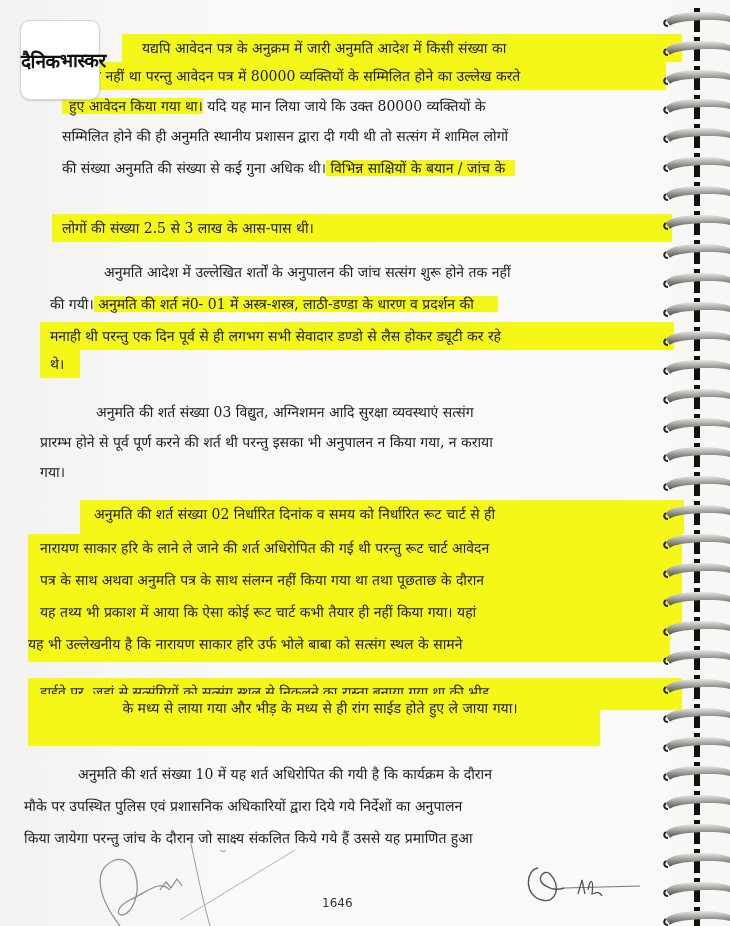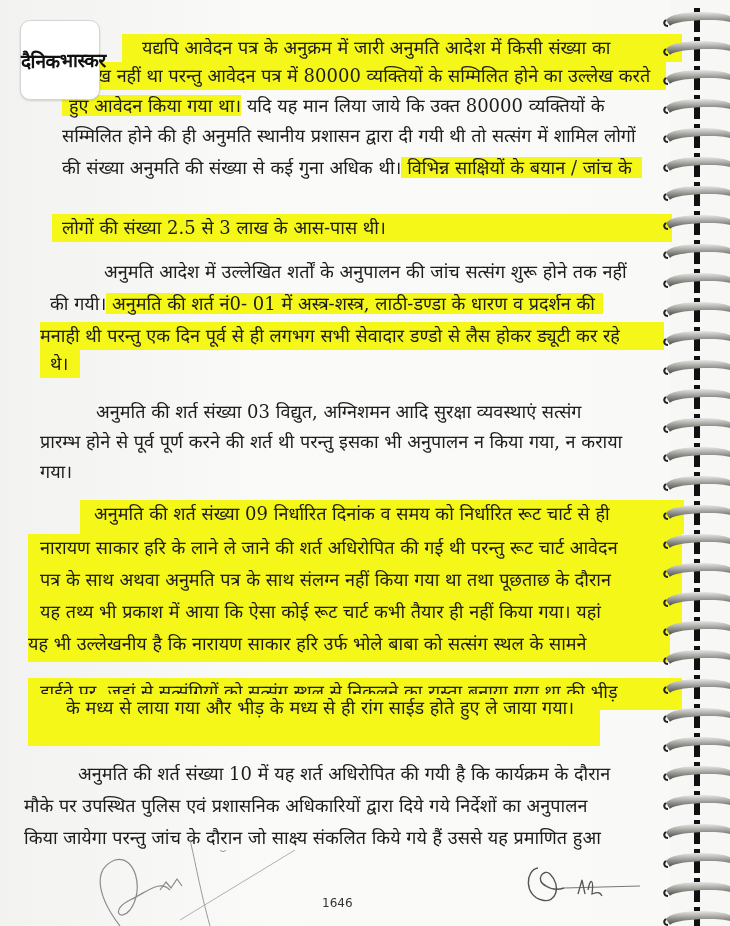--- a/index.html
+++ b/index.html
@@ -23,21 +23,21 @@
     .logo .sun {
       width: 18px; height: 18px; border-radius: 50%; background: #f7941d; margin-top: 12px;
     }
     .logo .l1, .logo .l2 {
       font-family: "DejaVu Sans", sans-serif; font-weight: bold; color: #111;
       font-size: 19px; line-height: 18px; letter-spacing: -0.5px;
     }
     .logo .l1 { margin-top: 1px; }
     .line {
       position: absolute; white-space: nowrap;
-      font-size: 18px; line-height: 28px; height: 28px;
+      font-size: 14px; line-height: 28px; height: 28px;
     }
     .hl { background: #f5f718; }
     .pagenum {
       position: absolute; left: 322px; top: 896px;
       font-family: "DejaVu Sans", sans-serif; font-size: 12px; color: #333;
     }
     .sig { position: absolute; }
     .spiral {
       position: absolute; right: 0; top: 0; width: 72px; height: 926px;
     }
@@ -54,29 +54,29 @@
   </div>
 
   <div class="line hl" style="left: 122px; top: 34px; width: 540px; padding-left: 20px; background: rgb(245, 247, 24);"><span>यद्यपि आवेदन पत्र के अनुक्रम में जारी अनुमति आदेश में किसी संख्या का</span></div>
   <div class="line hl" style="left: 62px; top: 62px; width: 600px; padding-left: 4px; background: rgb(245, 247, 24);"><span>उल्लेख नहीं था परन्तु आवेदन पत्र में 80000 व्यक्तियों के सम्मिलित होने का उल्लेख करते</span></div>
   <div class="line" style="left:62px; top:92px; width:600px;"><span class="hl" style="background: rgb(245, 247, 24); padding-left: 7px;">हुए आवेदन किया गया था।</span><span> यदि यह मान लिया जाये कि उक्त 80000 व्यक्तियों के</span></div>
   <div class="line" style="left:62px; top:122px; width:600px;"><span>सम्मिलित होने की ही अनुमति स्थानीय प्रशासन द्वारा दी गयी थी तो सत्संग में शामिल लोगों</span></div>
   <div class="line" style="left:62px; top:154px; width:600px;"><span>की संख्या अनुमति की संख्या से कई गुना अधिक थी।</span><span class="hl" style="padding-right: 10px; background: rgb(245, 247, 24); margin-top: 28px;"> विभिन्न साक्षियों के बयान / जांच के</span></div>
   <div class="line hl" style="left: 52px; top: 214px; width: 610px; padding-left: 10px; background: rgb(245, 247, 24);"><span>लोगों की संख्या 2.5 से 3 लाख के आस-पास थी।</span></div>
 
   <div class="line" style="left:104px; top:258px; width:560px;"><span>अनुमति आदेश में उल्लेखित शर्तों के अनुपालन की जांच सत्संग शुरू होने तक नहीं</span></div>
-  <div class="line" style="left:50px; top:290px; width:614px;"><span>की गयी।</span><span class="hl" style="padding-right: 8px; background: rgb(245, 247, 24);"> अनुमति की शर्त नं0- 01 में अस्त्र-शस्त्र, लाठी-डण्डा के धारण व प्रदर्शन की</span></div>
-  <div class="line hl" style="left: 40px; top: 322px; width: 624px; background: rgb(245, 247, 24);"><span>मनाही थी परन्तु एक दिन पूर्व से ही लगभग सभी सेवादार डण्डो से लैस होकर ड्यूटी कर रहे</span></div>
+  <div class="line" style="left:50px; top:290px; width:614px;"><span>की गयी।</span><span class="hl" style="padding-right: 24px; background: rgb(245, 247, 24);"> अनुमति की शर्त नं0- 01 में अस्त्र-शस्त्र, लाठी-डण्डा के धारण व प्रदर्शन की</span></div>
+  <div class="line hl" style="left: 40px; top: 322px; width: 624px; padding-left: 10px; background: rgb(245, 247, 24);"><span>मनाही थी परन्तु एक दिन पूर्व से ही लगभग सभी सेवादार डण्डो से लैस होकर ड्यूटी कर रहे</span></div>
   <div class="line hl" style="left: 40px; top: 350px; width: 30px; padding-left: 10px; background: rgb(245, 247, 24);"><span>थे।</span></div>
 
   <div class="line" style="left:96px; top:398px; width:566px;"><span>अनुमति की शर्त संख्या 03 विद्युत, अग्निशमन आदि सुरक्षा व्यवस्थाएं सत्संग</span></div>
   <div class="line" style="left:40px; top:428px; width:622px;"><span>प्रारम्भ होने से पूर्व पूर्ण करने की शर्त थी परन्तु इसका भी अनुपालन न किया गया, न कराया</span></div>
   <div class="line" style="left:40px; top:458px; width:622px;"><span>गया।</span></div>
 
-  <div class="line hl" style="left: 80px; top: 500px; width: 590px; padding-left: 14px; height: 34px; background: rgb(245, 247, 24);"><span>अनुमति की शर्त संख्या 09 निर्धारित दिनांक व समय को  निर्धारित रूट चार्ट से ही</span></div>
+  <div class="line hl" style="left: 80px; top: 500px; width: 590px; padding-left: 14px; height: 34px; background: rgb(245, 247, 24);"><span>अनुमति की शर्त संख्या 02 निर्धारित दिनांक व समय को  निर्धारित रूट चार्ट से ही</span></div>
   <div class="line hl" style="left: 28px; top: 534px; width: 642px; padding-left: 12px; height: 32px; background: rgb(245, 247, 24);"><span>नारायण साकार हरि के लाने ले जाने की शर्त अधिरोपित की गई थी परन्तु रूट चार्ट आवेदन</span></div>
   <div class="line hl" style="left: 28px; top: 566px; width: 642px; padding-left: 12px; height: 32px; background: rgb(245, 247, 24);"><span>पत्र के साथ अथवा अनुमति पत्र के साथ संलग्न नहीं किया गया था तथा पूछताछ के दौरान</span></div>
   <div class="line hl" style="left: 28px; top: 598px; width: 642px; padding-left: 12px; height: 32px; background: rgb(245, 247, 24);"><span>यह तथ्य भी प्रकाश में आया कि ऐसा कोई रूट चार्ट कभी तैयार ही नहीं किया गया। यहां</span></div>
   <div class="line hl" style="left: 28px; top: 630px; width: 642px; padding-left: 0; height: 32px; background: rgb(245, 247, 24);"><span>यह भी उल्लेखनीय है कि नारायण साकार हरि उर्फ भोले बाबा को सत्संग स्थल के सामने</span></div>
   <div class="line hl" style="left: 28px; top: 678px; width: 642px; padding-left: 12px; height: 32px; background: rgb(245, 247, 24);"><span>हाईवे पर, जहां से सत्संगियों को सत्संग स्थल से निकलने का रास्ता बनाया गया था की भीड़</span></div>
   <div class="line hl" style="left: 28px; top: 694px; width: 560px; padding-left: 12px; height: 52px; background: rgb(245, 247, 24); text-align: center;"><span>के मध्य से लाया गया और भीड़ के मध्य से ही रांग साईड होते हुए ले जाया गया।</span></div>
 
   <div class="line" style="left:78px; top:760px; width:590px;"><span>अनुमति की शर्त संख्या 10 में यह शर्त अधिरोपित की गयी है कि कार्यक्रम के दौरान</span></div>
   <div class="line" style="left:24px; top:792px; width:646px;"><span>मौके पर उपस्थित पुलिस एवं प्रशासनिक अधिकारियों द्वारा दिये गये निर्देशों का अनुपालन</span></div>
   <div class="line" style="left:24px; top:824px; width:646px;"><span>किया जायेगा परन्तु जांच के दौरान जो साक्ष्य संकलित किये गये हैं उससे यह प्रमाणित हुआ</span></div>

